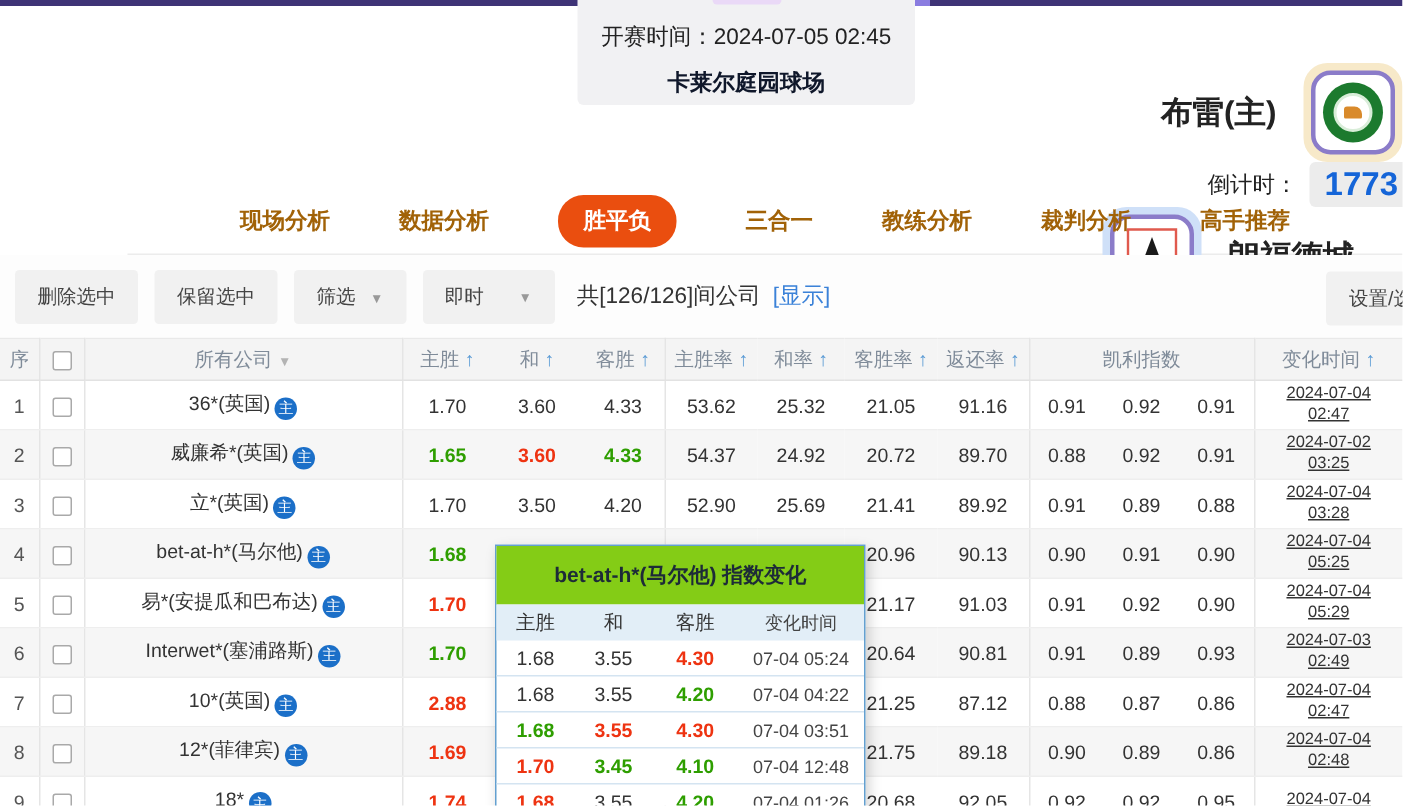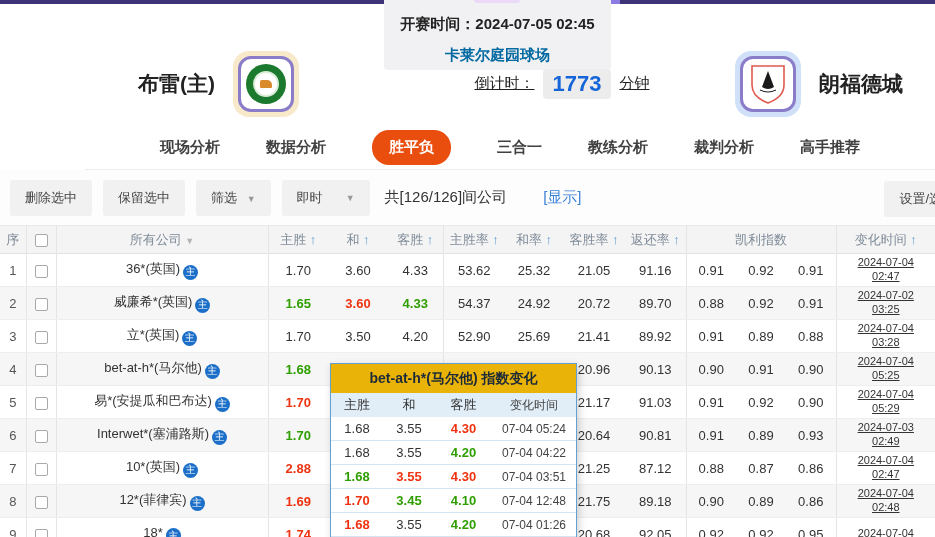--- a/index.html
+++ b/index.html
@@ -8,54 +8,54 @@
   .page { position:relative; width:935px; height:537px; overflow:hidden; }
 
   
   .top-strip { position:relative; height:4px; background:var(--strip,#3e3376); }
   .top-strip .seg { position:absolute; left:430px; top:0; width:190px; height:4px; background:var(--strip-seg,#8a7ce0); }
 
   
   .kick-bar { height:38px; display:flex; align-items:center; justify-content:center; }
   .kick-pill { display:flex; align-items:center; gap:12px; background:#f1f1f3; border-radius:4px; padding:5px 16px; transform:translateX(30px);flex-direction:column; }
   .league-badge { background:#ead9f7; color:#a64fc8; font-size:14px; font-weight:bold; padding:2px 9px; border-radius:3px; }
-  .kick-text { font-size:15px; font-weight:bold; color:#222; }
-  .venue { font-size:15px; font-weight:bold; color:#0369a1; }
-
-  
-  .team-row { height:83px; display:flex; align-items:center; justify-content:space-between; }
+  .kick-text { font-size:15px; font-weight:normal; color:#222; }
+  .venue { font-size:15px; font-weight:bold; color:#0f172a; }
+
+  
+  .team-row { height:83px; display:flex; align-items:flex-end; justify-content:space-between;flex-direction:column; }
   .team-group { display:flex; align-items:center; gap:18px; }
   .team-group.home { margin-left:138px; }
   .team-group.away { margin-right:32px; }
   .team-name { font-size:21px; font-weight:bold; color:#222; }
   .logo-wrap { width:66px; height:66px; border-radius:16px; display:flex; align-items:center; justify-content:center; }
   .logo-wrap.home-glow { background:#f7e9c9; }
   .logo-wrap.away-glow { background:#cfe0f8; }
   .logo-box { width:56px; height:56px; background:#fff; border:3px solid #8b7cc9; border-radius:13px; display:flex; align-items:center; justify-content:center; }
   .crest-home { width:40px; height:40px; border-radius:50%; background:#1c7a2e; display:flex; align-items:center; justify-content:center; }
   .crest-home .inner { width:26px; height:26px; border-radius:50%; background:#fff; border:2px solid #d9edd9; display:flex; align-items:center; justify-content:center; }
   .crest-home .horse { width:12px; height:8px; background:#d98a2b; border-radius:2px 5px 1px 1px; }
   .countdown { display:flex; align-items:center; gap:8px; transform:translateX(45px); }
-  .cd-label,.cd-unit { font-size:15px; color:#222;text-decoration:underline; }
+  .cd-label,.cd-unit { font-size:15px; color:#222; }
   .cd-value { background:#ececec; border-radius:4px; padding:2px 10px; color:var(--blue,#1565d8); font-size:22px; font-weight:bold; }
 
   
   .tab-row { height:45px; display:flex; align-items:center; justify-content:center; gap:46px; margin-left:85px; border-bottom:1px solid #ececec; }
-  .tab { font-size:15px; font-weight:bold; color:#404040; cursor:pointer; white-space:nowrap; }
+  .tab { font-size:15px; font-weight:bold; color:#a16207; cursor:pointer; white-space:nowrap; }
   .tab.active { background:var(--accent,#ea4e0f); color:#ffffff; border-radius:17px; padding:8px 17px;text-align:center; }
 
   
   .toolbar { height:55px; display:flex; align-items:center; padding-left:10px; position:relative; background:#fdfdfd; }
   .tb-btn { background:#f1f1f1; border:none; border-radius:3px; font-size:13px; color:#444; padding:9px 15px; margin-right:11px; cursor:pointer; font-family:inherit; white-space:nowrap; }
   .tb-drop { display:flex; align-items:center; justify-content:space-between; width:88px; }
   .tb-drop .arr, .arr { color:#999; font-size:9px; }
   .tb-filter .arr { margin-left:6px; }
   .count-text { font-size:15px; color:#333; margin:0 8px 0 4px; white-space:nowrap; }
   .count-text b { font-weight:normal; }
-  .show-link { color:var(--link,#3b82d8); font-size:15px; cursor:pointer; text-decoration:none; white-space:nowrap;margin-left:28px; }
+  .show-link { color:var(--link,#3b82d8); font-size:15px; cursor:pointer; text-decoration:none; white-space:nowrap; }
   .settings-btn { position:absolute; right:-22px; top:11px; background:#f1f1f1; border:none; border-radius:3px; font-size:13px; color:#444; padding:9px 15px; font-family:inherit; white-space:nowrap; cursor:pointer; }
 
   
   table.odds { width:935px; border-collapse:collapse; table-layout:fixed; font-size:13px; }
   table.odds th, table.odds td { padding:0; text-align:center; }
   thead th { height:28px; background:#f4f4f4; color:#7f8b99; font-weight:normal; font-size:13px;
     border-top:1px solid #e9e9e9; border-bottom:1px solid #e2e2e2; }
   .sort-arrow { color:#5b9bd5; font-weight:bold; font-size:13px; }
   .drop-caret { color:#b3b3b3; font-size:9px; }
   th.company-h { text-align:left; padding-left:13px; }
@@ -68,21 +68,21 @@
   .main-badge { display:inline-flex; align-items:center; justify-content:center; width:15px; height:15px; border-radius:50%;
     background:#1b6fc8; color:#fff; font-size:10px; margin-left:3px; vertical-align:-2px; }
   .cbx { width:13px; height:13px; border:1px solid #a9a9a9; border-radius:2px; background:#fff; display:inline-block; vertical-align:middle; cursor:pointer; }
   .odd-g { color:var(--green,#2e9e00); font-weight:bold; }
   .odd-r { color:var(--red,#ee3311); font-weight:bold; }
   td.time { font-size:11px; line-height:1.25;text-decoration:underline; }
 
   
   .popup { position:absolute; left:330px; top:363px; width:247px; height:210px;
     background:#fff; border:1px solid #63a0d0; box-shadow:2px 3px 8px rgba(0,0,0,.18); z-index:5; }
-  .popup-title { height:29px; background:#eab308; display:flex; align-items:center; justify-content:center;
+  .popup-title { height:39px; background:#84cc16; display:flex; align-items:center; justify-content:center;
     font-size:14px; font-weight:bold; color:#1d2b38; }
   .popup-head { height:24px; background:#e2eef7; display:flex; align-items:center; font-size:13px; color:#333; }
   .popup-row { height:24px; display:flex; align-items:center; font-size:13px; border-bottom:1px solid #d4e4f1; }
   .pc { text-align:center; }
   .pc0 { width:52px; } .pc1 { width:52px; } .pc2 { width:57px; } .pc3 { width:84px; font-size:12px; color:#444; }
 </style>
 </head>
 <body>
 
 <div class="page">

